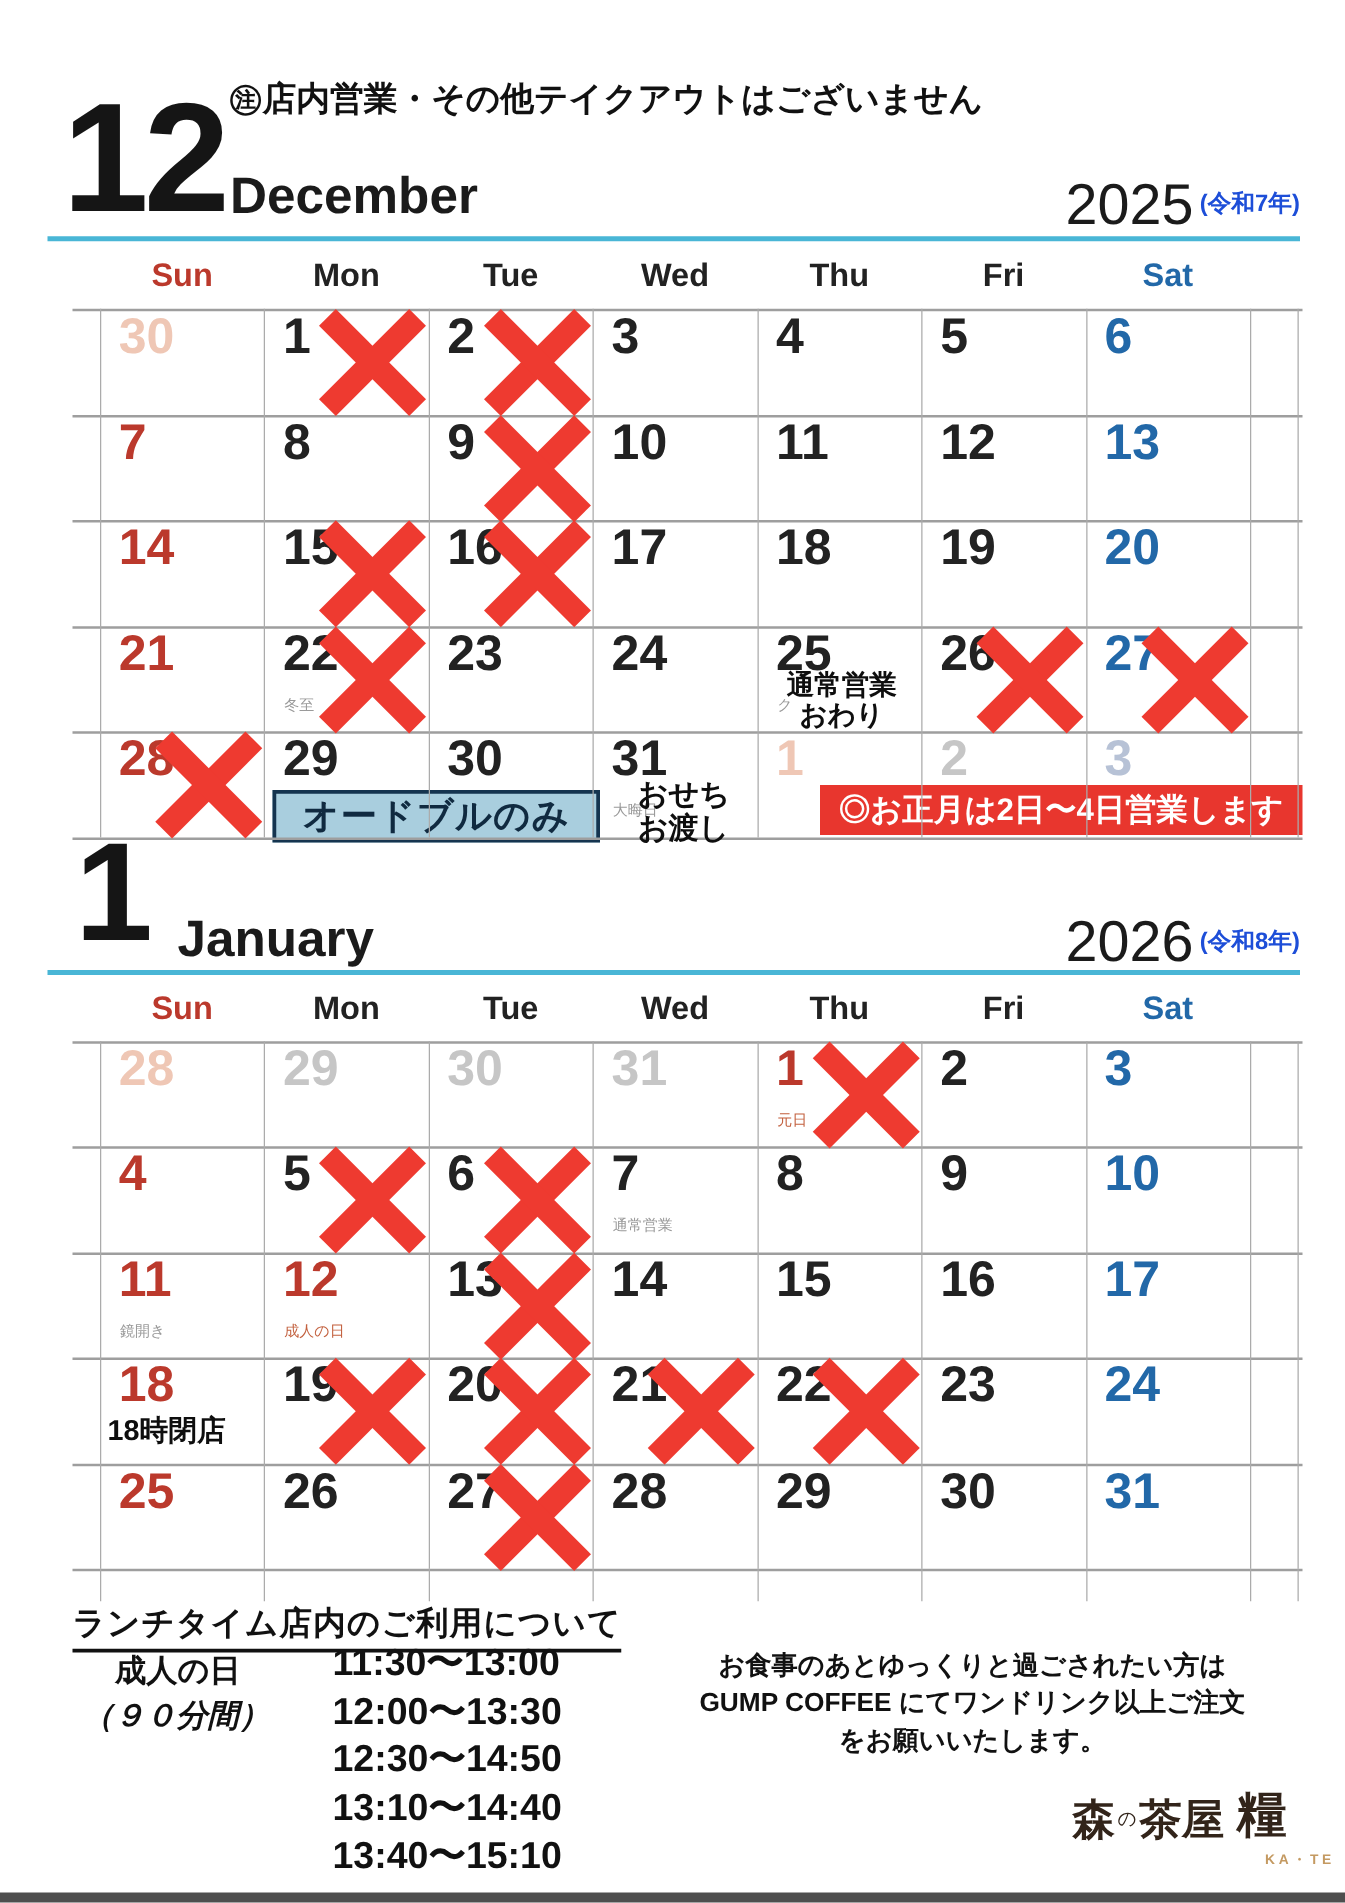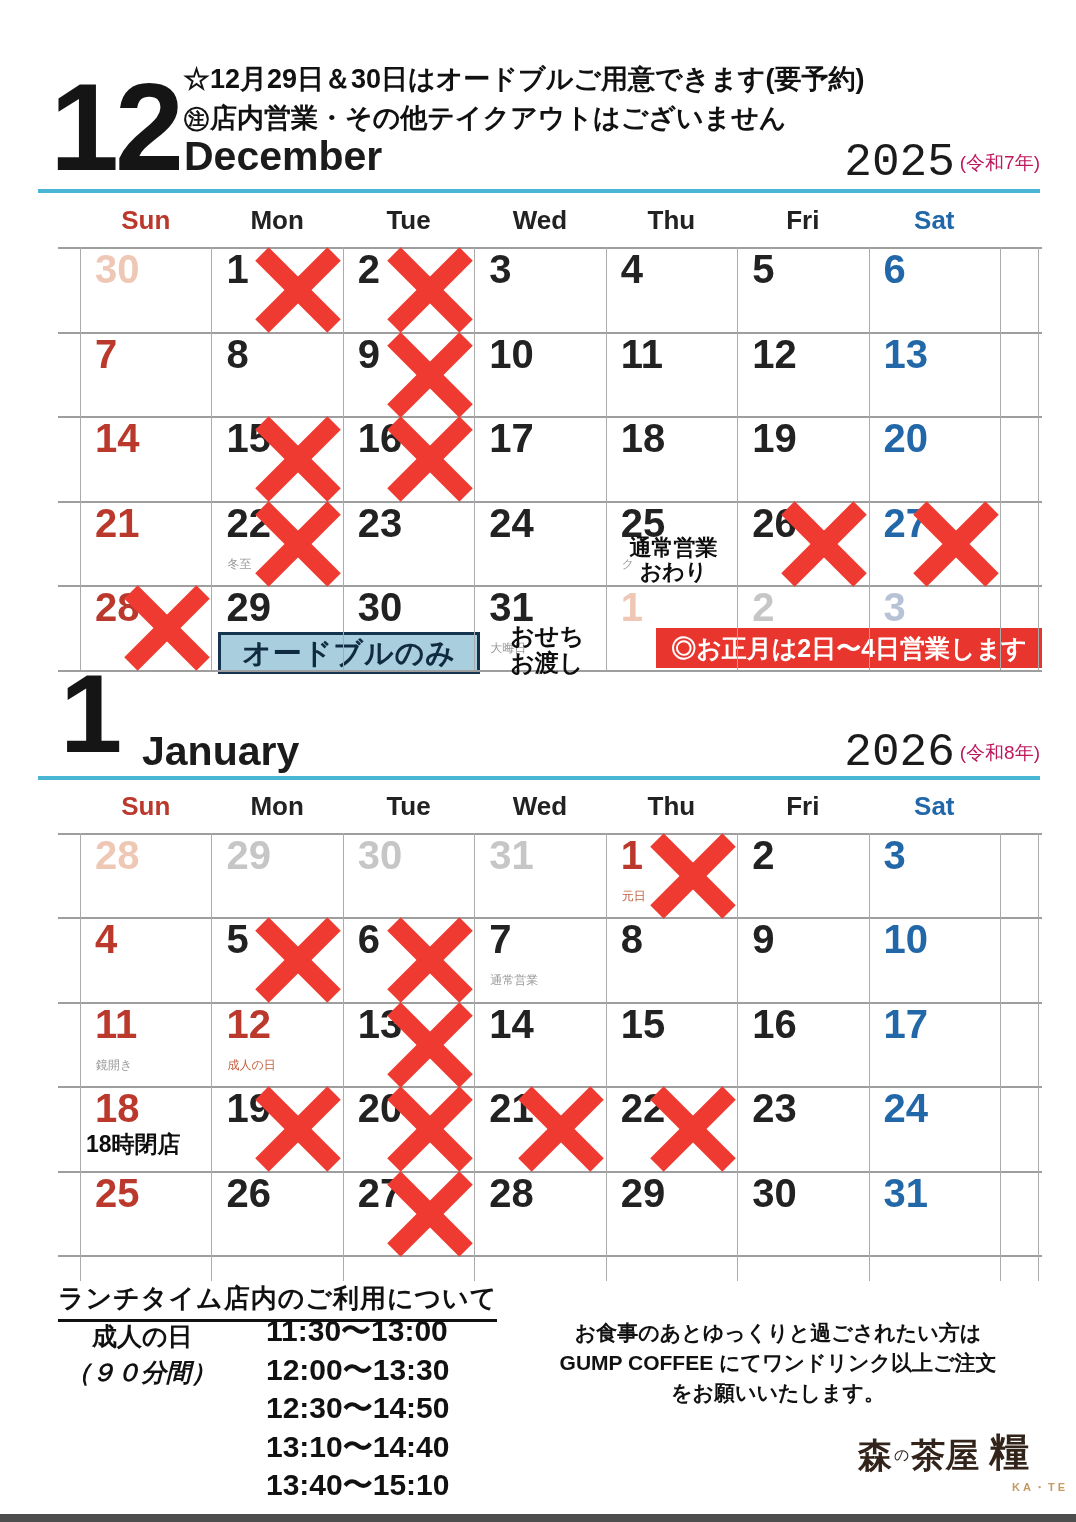--- a/index.html
+++ b/index.html
@@ -11,22 +11,22 @@
   #dec-num{left:50px;top:70px;font-size:124px;}
   #jan-num{left:60px;top:662px;font-size:112px;}
   .month-name{position:absolute;font-size:41px;font-weight:bold;color:#1b1b1b;letter-spacing:0px;}
   #dec-name{left:184px;top:133px;}
   #jan-name{left:142px;top:728px;}
   .hdr-notes{position:absolute;left:183px;top:60px;font-size:27px;font-weight:bold;color:#111;line-height:1.45;}
   .hdr-notes div{white-space:nowrap;}
   .year-row{position:absolute;right:36px;display:flex;align-items:flex-end;}
   #dec-year-row{top:140px;}
   #jan-year-row{top:730px;}
-  .year{font-size:46px;font-weight:500;color:#1b1b1b;line-height:1;font-family:Liberation Mono, monospace;}
-  .era{font-size:19px;font-weight:normal;color:#be185d;margin-left:5px;padding-bottom:10px;}
+  .year{font-size:46px;font-weight:500;color:#1b1b1b;line-height:1;}
+  .era{font-size:19px;font-weight:bold;color:#1d4ed8;margin-left:5px;padding-bottom:10px;}
   .cyan-line{position:absolute;left:38px;width:1002px;height:4px;background:#49b6d6;}
   #dec-cyan{top:189px;} #jan-cyan{top:776px;}
 
   
   .weekdays{position:absolute;left:80px;width:920px;height:32px;display:grid;grid-template-columns:repeat(7,1fr);}
   #dec-weekdays{top:205px;} #jan-weekdays{top:791px;}
   .wd{text-align:center;font-size:26px;font-weight:bold;}
   .c-wd{color:#222;} .c-sun,.c-hol{color:#bb392c;} .c-sat{color:#2268a8;}
   .c-ps{color:#efc7b5;} .c-pd{color:#c6c6c6;} .c-pb{color:#b7c2d6;}
 
@@ -73,21 +73,20 @@
   .bottom-bar{position:absolute;left:0;top:1514px;width:1076px;height:8px;background:#4e4e4e;}
 </style>
 </head>
 <body>
 
 <div class="page">
 
   <section>
     <div class="big-num" id="dec-num">12</div>
     <div class="hdr-notes">
-      <div>☆12月29日＆30日はオードブルご用意できます(要予約)</div>
       <div>㊟店内営業・その他テイクアウトはございません</div>
     </div>
     <div class="month-name" id="dec-name">December</div>
     <div class="year-row" id="dec-year-row">
       <span class="year">2025</span>
       <span class="era">(令和7年)</span>
     </div>
     <div class="cyan-line" id="dec-cyan"></div>
     <div class="weekdays" id="dec-weekdays">
         <span class="wd c-sun">Sun</span>

